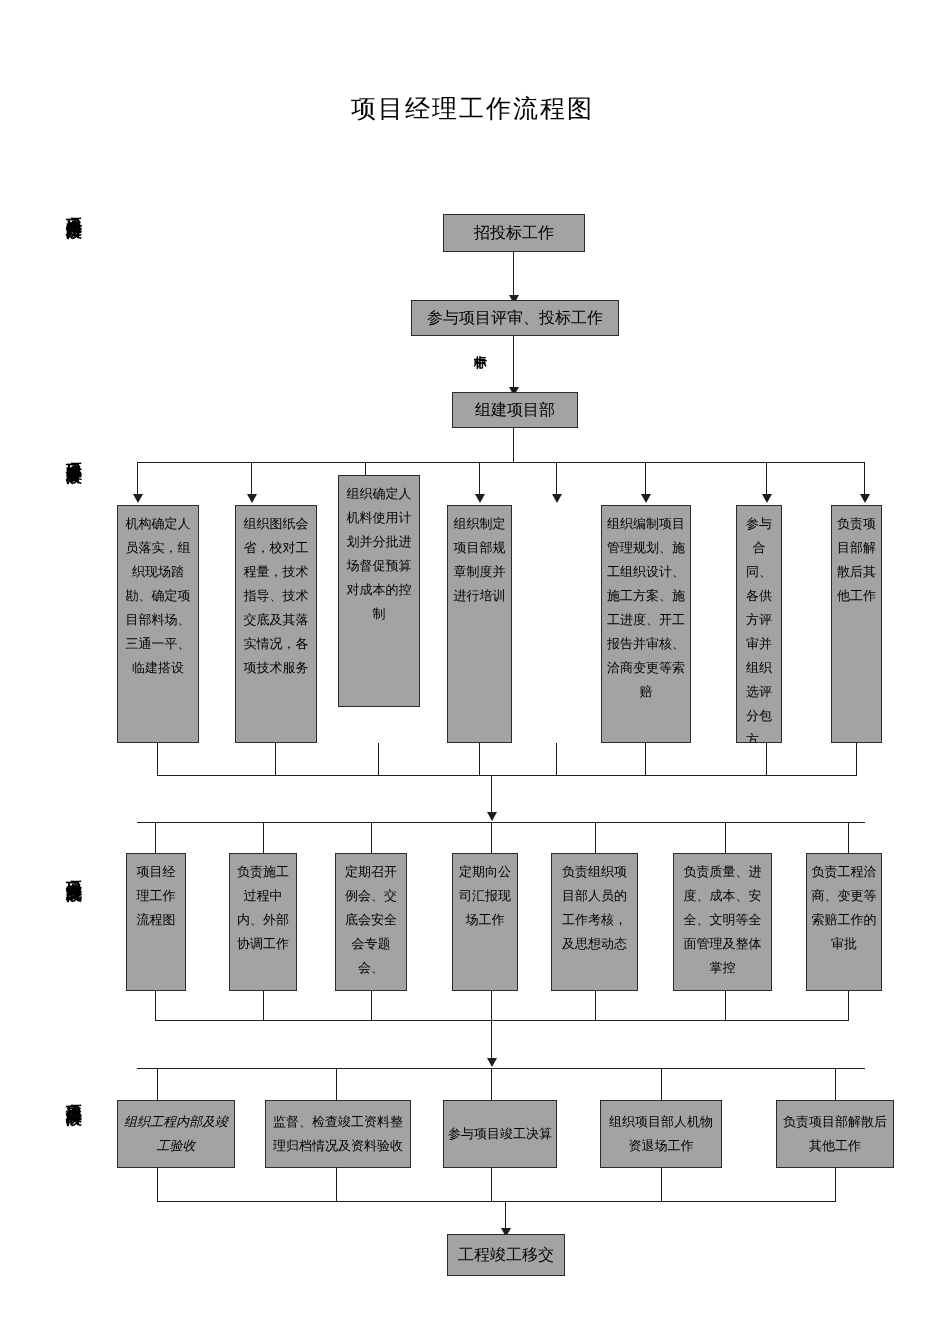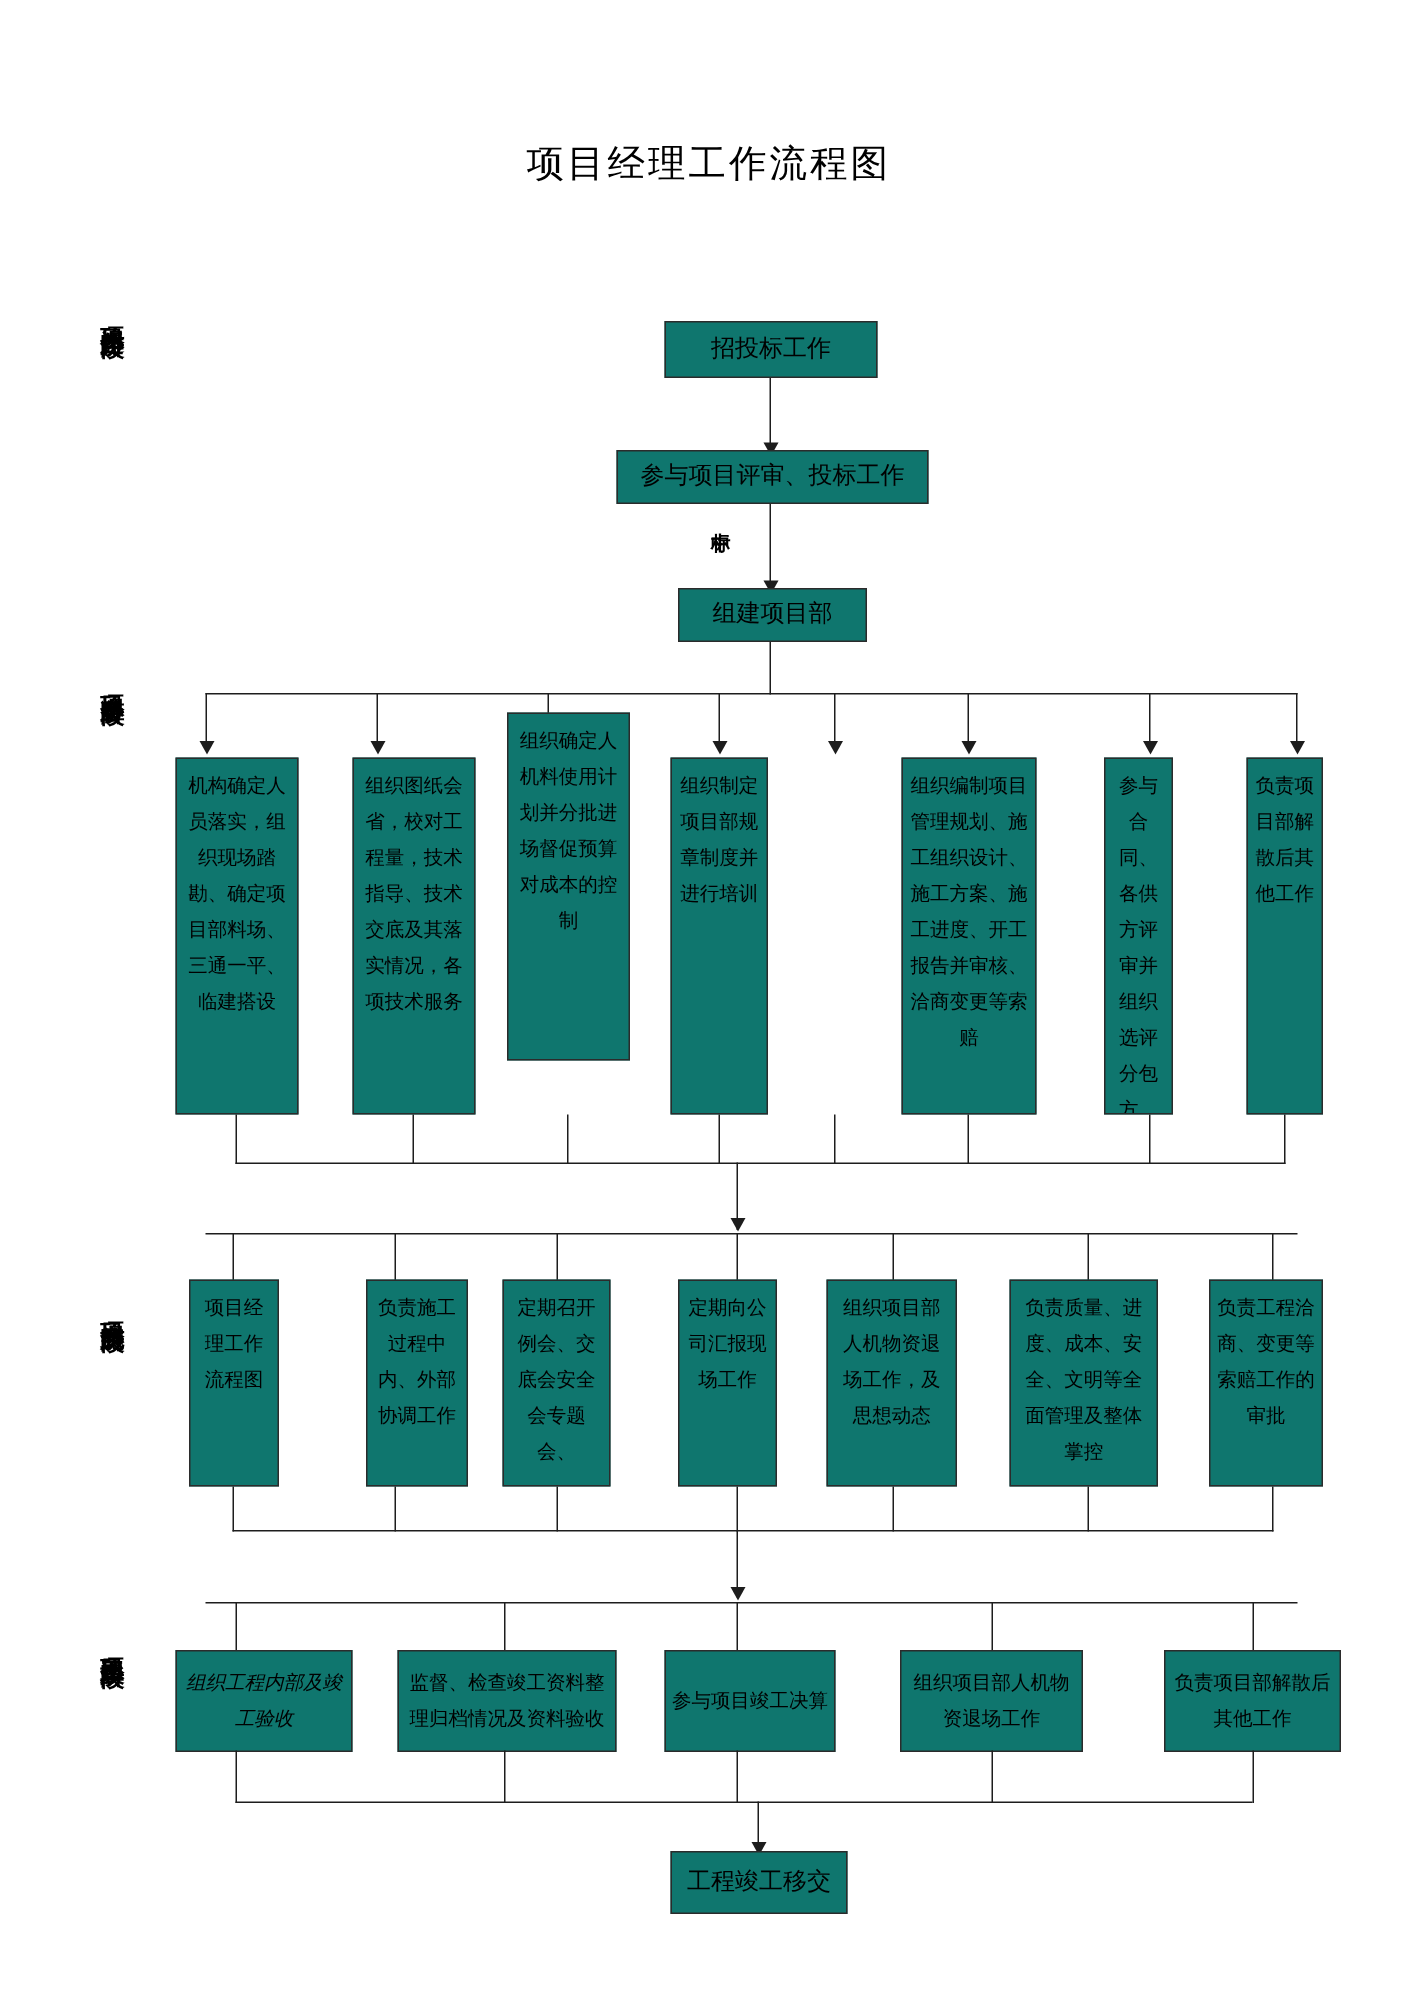--- a/index.html
+++ b/index.html
@@ -34,21 +34,21 @@
     text-orientation:upright;
     white-space:nowrap;
     font-family:"Liberation Serif","DejaVu Serif",serif;
   }
 
   
   .box{
     position:absolute;
     box-sizing:border-box;
     border:1.3px solid #2b2b2b;
-    background:#0f766e;
+    background:#a3a3a3;
     display:flex;
     align-items:flex-start;
     justify-content:flex-start;
     text-align:center;
     font-size:13px;
     line-height:24px;
     padding:6px 4px 2px 4px;
     overflow:hidden;
   }
   .box.center-v{align-items:center;padding-top:2px;}
@@ -176,31 +176,31 @@
   <div class="ln vline" style="left:263px;top:822px;height:34px;"></div>
   <div class="ln vline" style="left:371px;top:822px;height:34px;"></div>
   <div class="ln vline" style="left:491px;top:822px;height:34px;"></div>
   <div class="ln vline" style="left:595px;top:822px;height:34px;"></div>
   <div class="ln vline" style="left:725px;top:822px;height:34px;"></div>
   <div class="ln vline" style="left:848px;top:822px;height:34px;"></div>
 
   <div class="box" style="left:126px;top:853px;width:60px;height:138px;">
     <span class="txt">项目经理工作流程图</span>
   </div>
-  <div class="box" style="left:229px;top:853px;width:68px;height:138px;margin-left:15px;">
+  <div class="box" style="left:229px;top:853px;width:68px;height:138px;">
     <span class="txt">负责施工过程中内、外部协调工作</span>
   </div>
   <div class="box" style="left:335px;top:853px;width:72px;height:138px;">
     <span class="txt">定期召开例会、交底会安全会专题会、</span>
   </div>
   <div class="box" style="left:452px;top:853px;width:66px;height:138px;">
     <span class="txt">定期向公司汇报现场工作</span>
   </div>
   <div class="box" style="left:551px;top:853px;width:87px;height:138px;">
-    <span class="txt">组织项目部人机物资退场工作，及思想动态</span>
+    <span class="txt">负责组织项目部人员的工作考核，及思想动态</span>
   </div>
   <div class="box" style="left:673px;top:853px;width:99px;height:138px;">
     <span class="txt">负责质量、进度、成本、安全、文明等全面管理及整体掌控</span>
   </div>
   <div class="box" style="left:806px;top:853px;width:76px;height:138px;">
     <span class="txt">负责工程洽商、变更等索赔工作的审批</span>
   </div>
 
   <div class="ln vline" style="left:155px;top:991px;height:30px;"></div>
   <div class="ln vline" style="left:263px;top:991px;height:30px;"></div>

